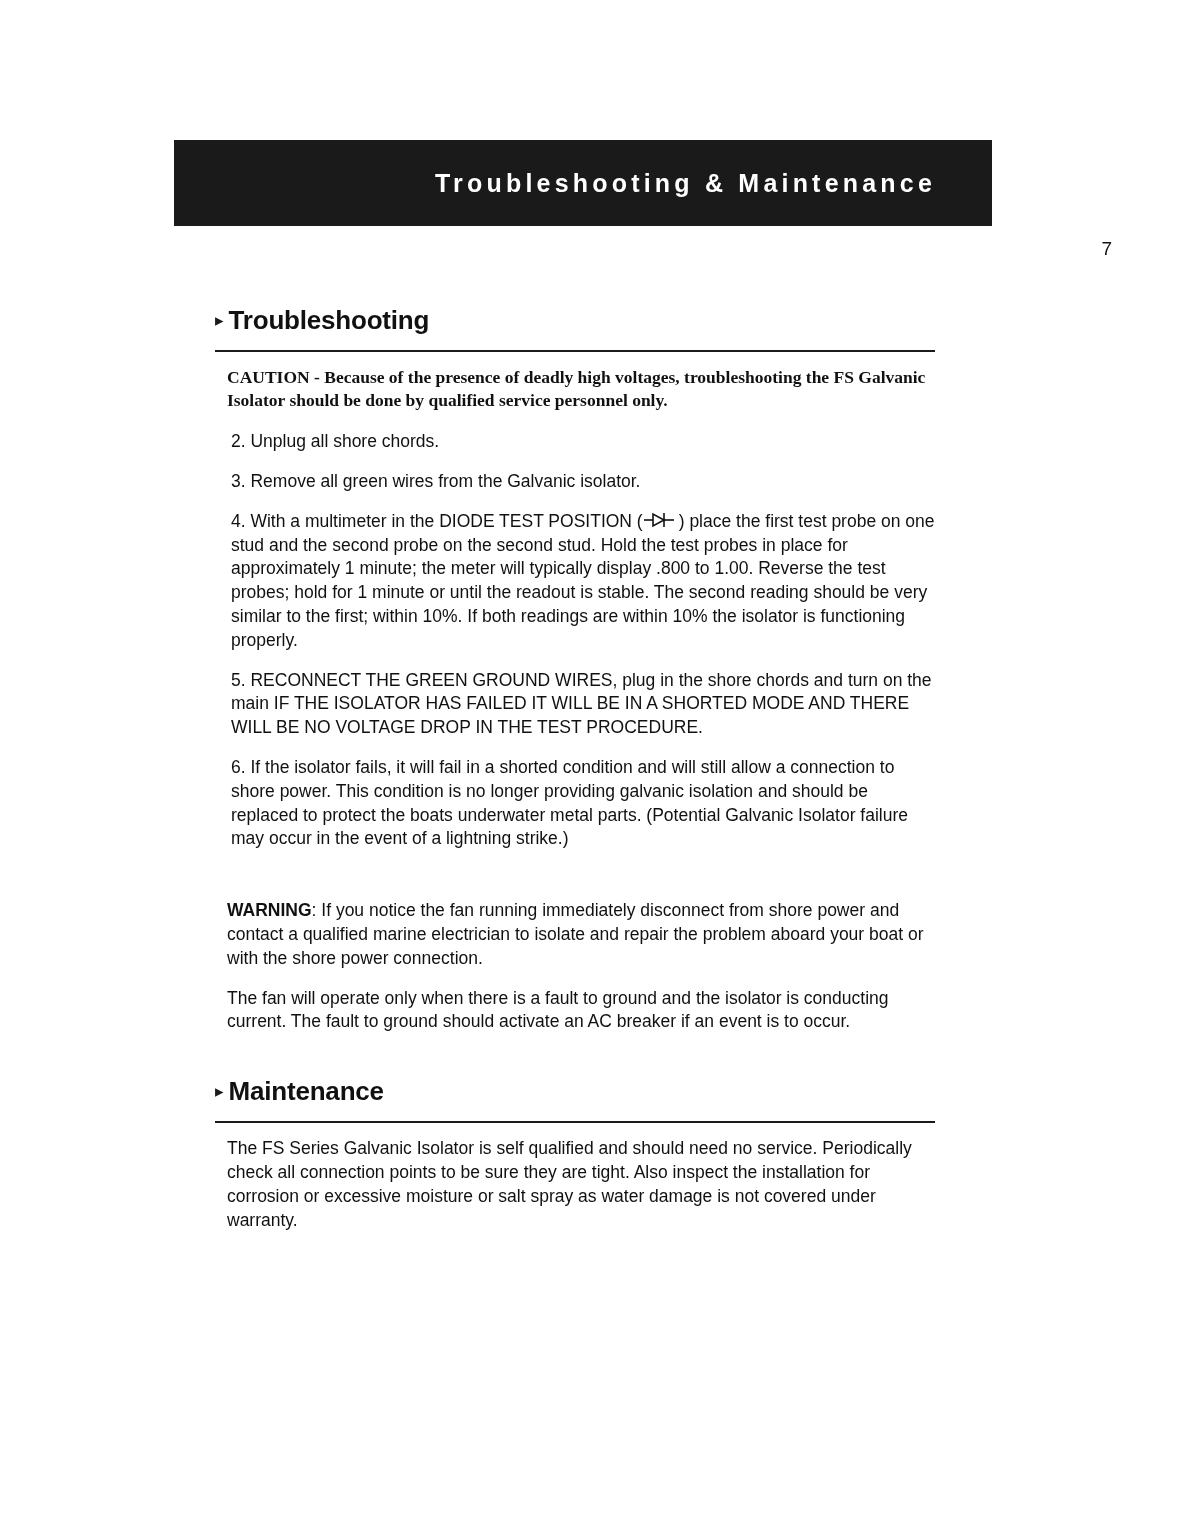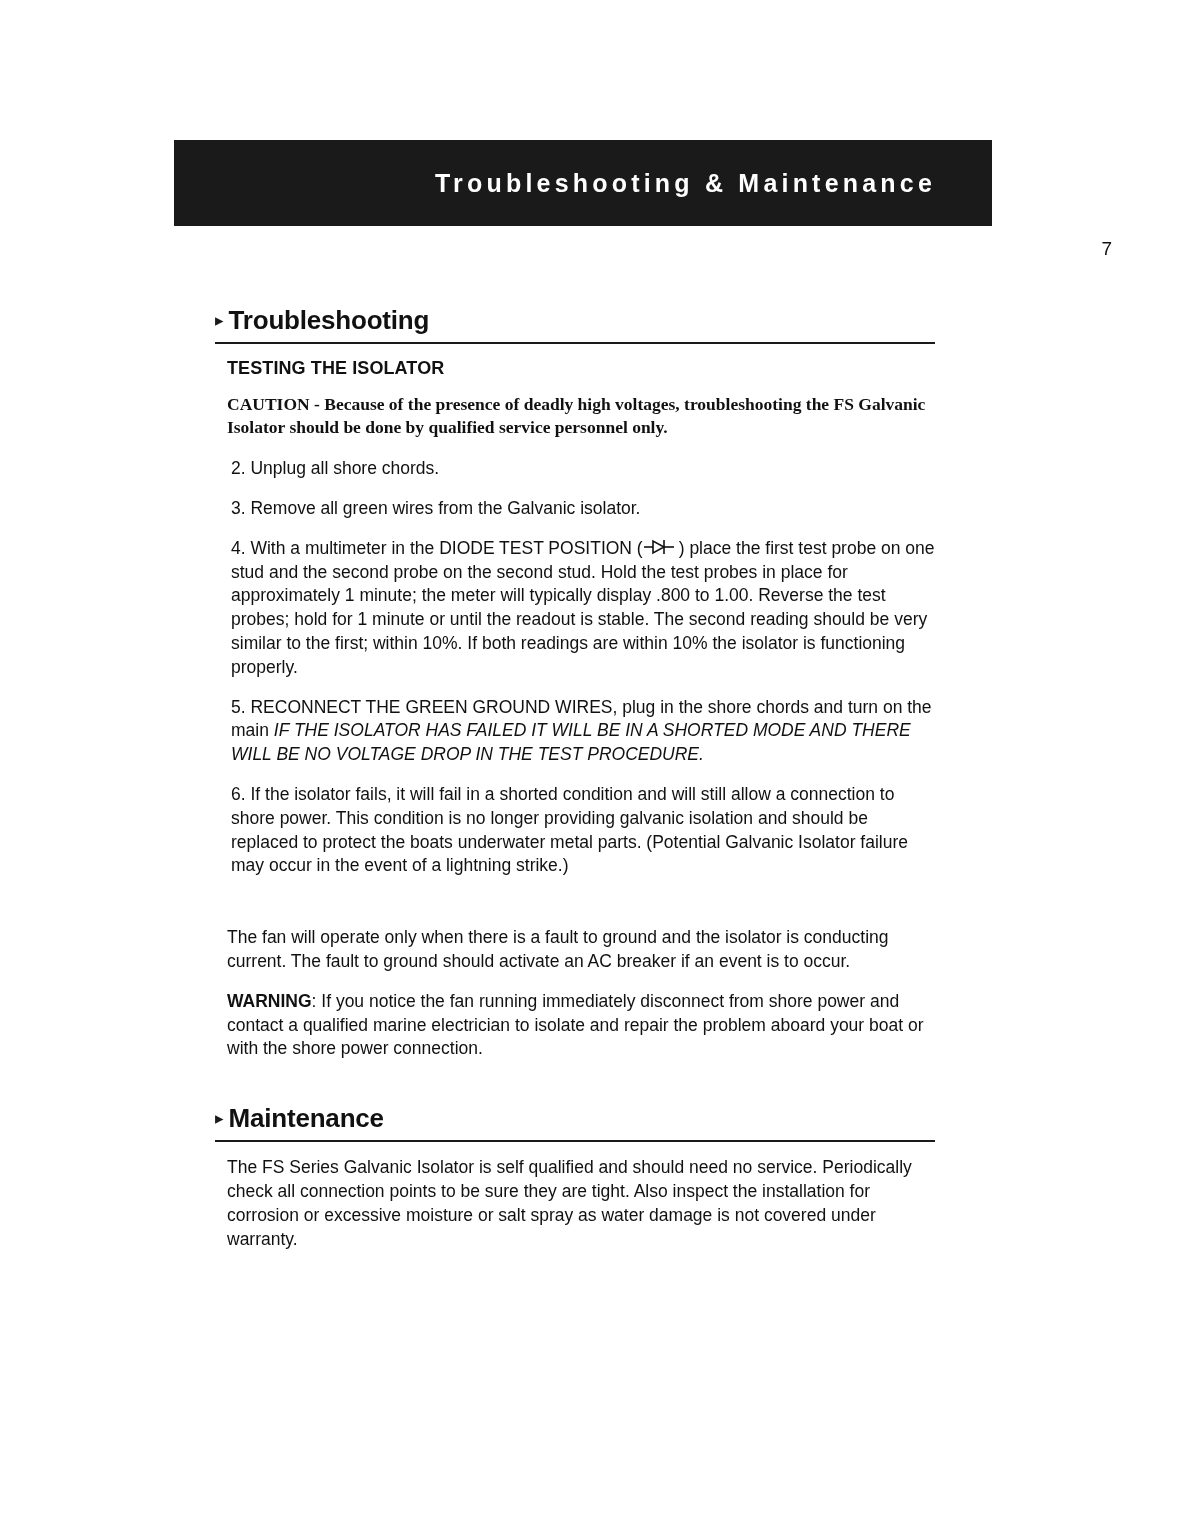--- a/index.html
+++ b/index.html
@@ -50,21 +50,21 @@
   .content {
     position: absolute;
     left: 215px;
     top: 305px;
     width: 720px;
   }
   
   .section-head {
     position: relative;
     margin-top: 0;
-    padding-bottom: 6px;
+    padding-bottom: 14px;
     border-bottom: 2px solid #1a1a1a;
     margin-bottom: 14px;
   }
   .section-head .arrow {
     display: inline-block;
     margin-right: 5px;
     font-size: 17px;
     vertical-align: 3px;
     color: #1a1a1a;
   }
@@ -92,21 +92,20 @@
   .para {
     font-size: 17.5px;
     line-height: 1.36;
     margin: 0 0 16px 12px;
     width: 706px;
   }
   .para.step {
     margin-left: 16px;
   }
   .ital {
-    font-style: italic;
     margin-top: 32px;
   }
   .bold {
     font-weight: bold;
   }
   .diode-sym {
     display: inline-block;
     width: 34px;
     height: 12px;
     position: relative;
@@ -131,21 +130,20 @@
   </div>
 
   <div class="page-number">7</div>
 
   <div class="content">
 
     <div class="section-head">
       <span class="arrow">▸</span><span class="htext">Troubleshooting</span>
     </div>
 
-    <div class="sub-head">TESTING THE ISOLATOR</div>
 
     <div class="caution">CAUTION - Because of the presence of deadly high voltages, troubleshooting the FS Galvanic Isolator should be done by qualified service personnel only.</div>
 
     <div class="para step">2. Unplug all shore chords.</div>
     <div class="para step">3. Remove all green wires from the Galvanic isolator.</div>
 
     <div class="para step"><span>4. With a multimeter in the DIODE TEST POSITION (</span><span class="diode-sym"><svg width="34" height="20" viewBox="0 0 34 20">
             <line x1="0" y1="10" x2="9" y2="10" stroke="#111" stroke-width="1.6"></line>
             <polygon points="9,4 9,16 20,10" fill="none" stroke="#111" stroke-width="1.6"></polygon>
             <line x1="20" y1="3" x2="20" y2="17" stroke="#111" stroke-width="1.6"></line>
@@ -153,23 +151,23 @@
             <line x1="14" y1="0" x2="25" y2="0" stroke="#111" stroke-width="0"></line>
           </svg></span><span>) place the first test probe on one stud and the second probe on the second stud.  Hold the test probes in place for approximately 1 minute; the meter will typically display .800 to 1.00. Reverse the test probes; hold for 1 minute or until the readout is stable. The second reading should be very similar to the first; within 10%. If both readings are within 10% the isolator is functioning properly.</span></div>
 
     <div class="para step"><span>5. RECONNECT THE GREEN GROUND WIRES, plug in the shore chords and turn on the main </span><span class="ital">IF THE ISOLATOR HAS FAILED IT WILL BE IN A SHORTED MODE AND THERE WILL BE NO VOLTAGE DROP IN THE TEST PROCEDURE.</span></div>
 
     <div class="para step">6. If the isolator fails, it will fail in a shorted condition and will still allow a connection to shore power. This condition is no longer providing galvanic isolation and should be replaced to protect the boats underwater metal parts.  (Potential Galvanic Isolator failure may occur in the event of a lightning strike.)</div>
 
     <div class="block-gap-1"></div>
 
 
+    <div class="para"><span class="bold">WARNING</span><span>: If you notice the fan running immediately disconnect from shore power and contact a qualified marine electrician to isolate and repair the problem aboard your boat or with the shore power connection.</span></div>
+
     <div class="para">The fan will operate only when there is a fault to ground and the isolator is conducting current. The fault to ground should activate an AC breaker if an event is to occur.</div>
-
-    <div class="para"><span class="bold">WARNING</span><span>: If you notice the fan running immediately disconnect from shore power and contact a qualified marine electrician to isolate and repair the problem aboard your boat or with the shore power connection.</span></div>
 
     <div class="block-gap-2"></div>
 
     <div class="section-head">
       <span class="arrow">▸</span><span class="htext">Maintenance</span>
     </div>
 
     <div class="para">The FS Series Galvanic Isolator is self qualified and should need no service. Periodically check all connection points to be sure they are tight.  Also inspect the installation for corrosion or excessive moisture or salt spray as water damage is not covered under warranty.</div>
 
   </div>

